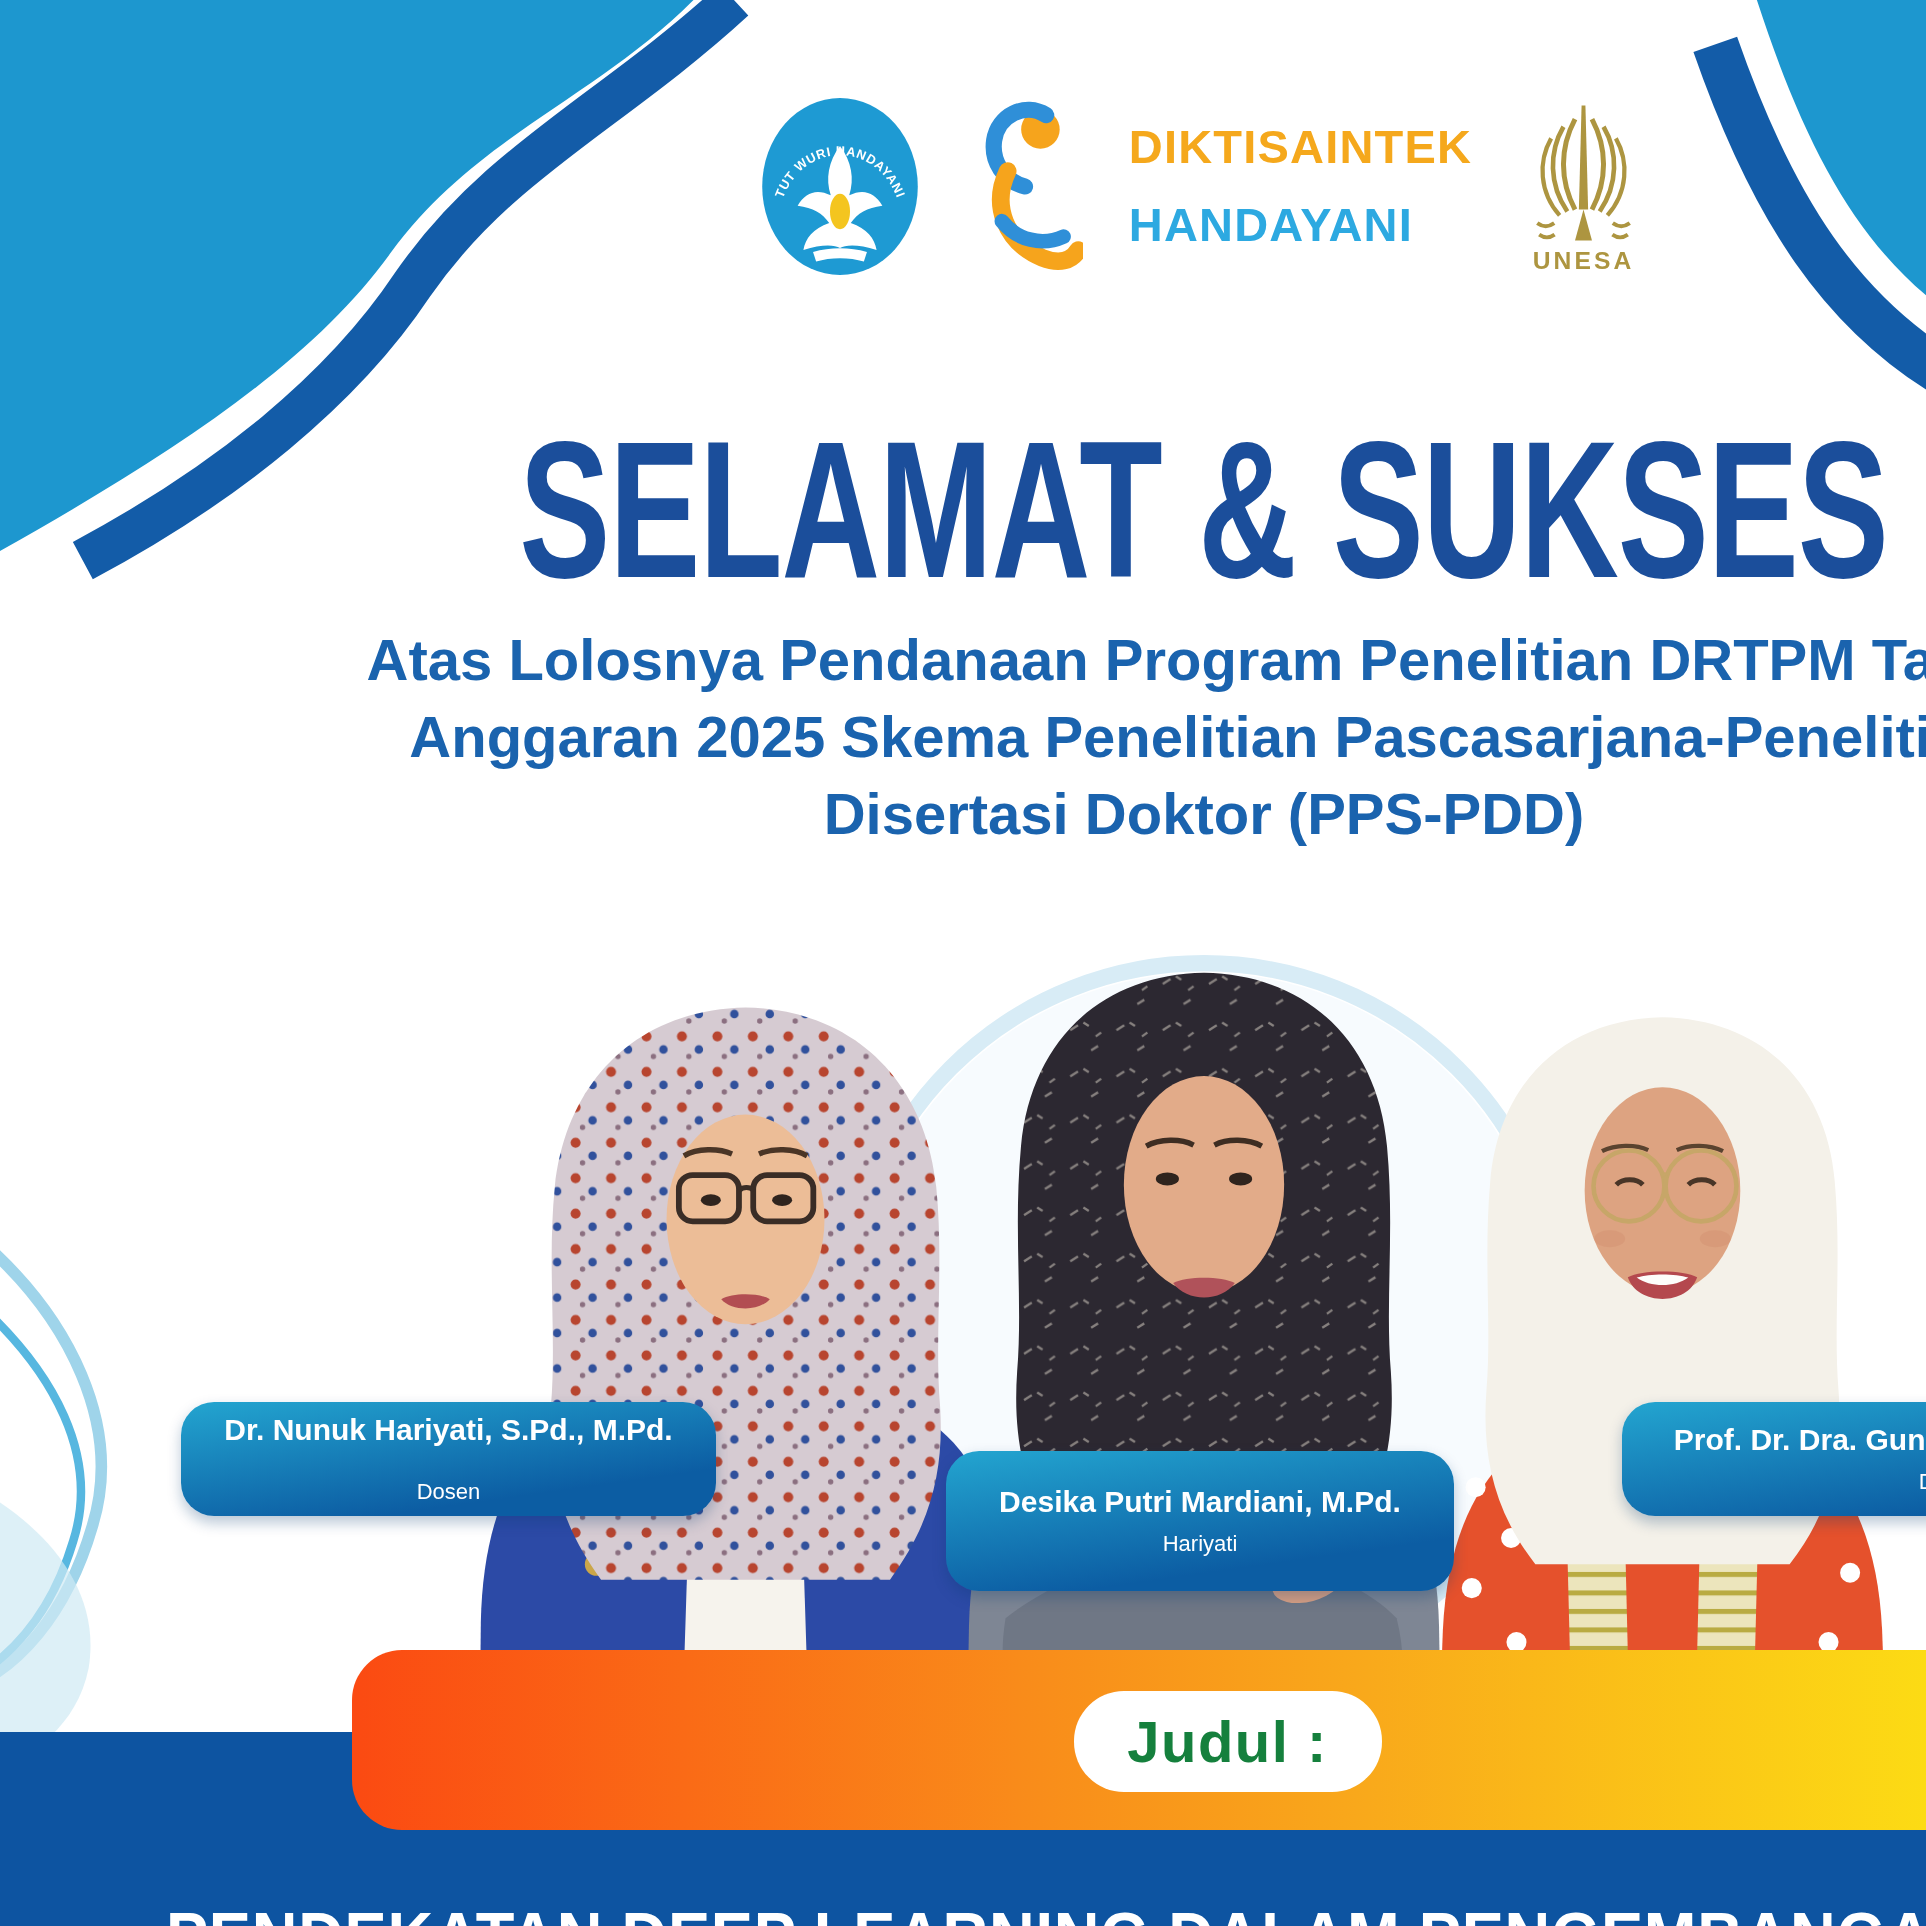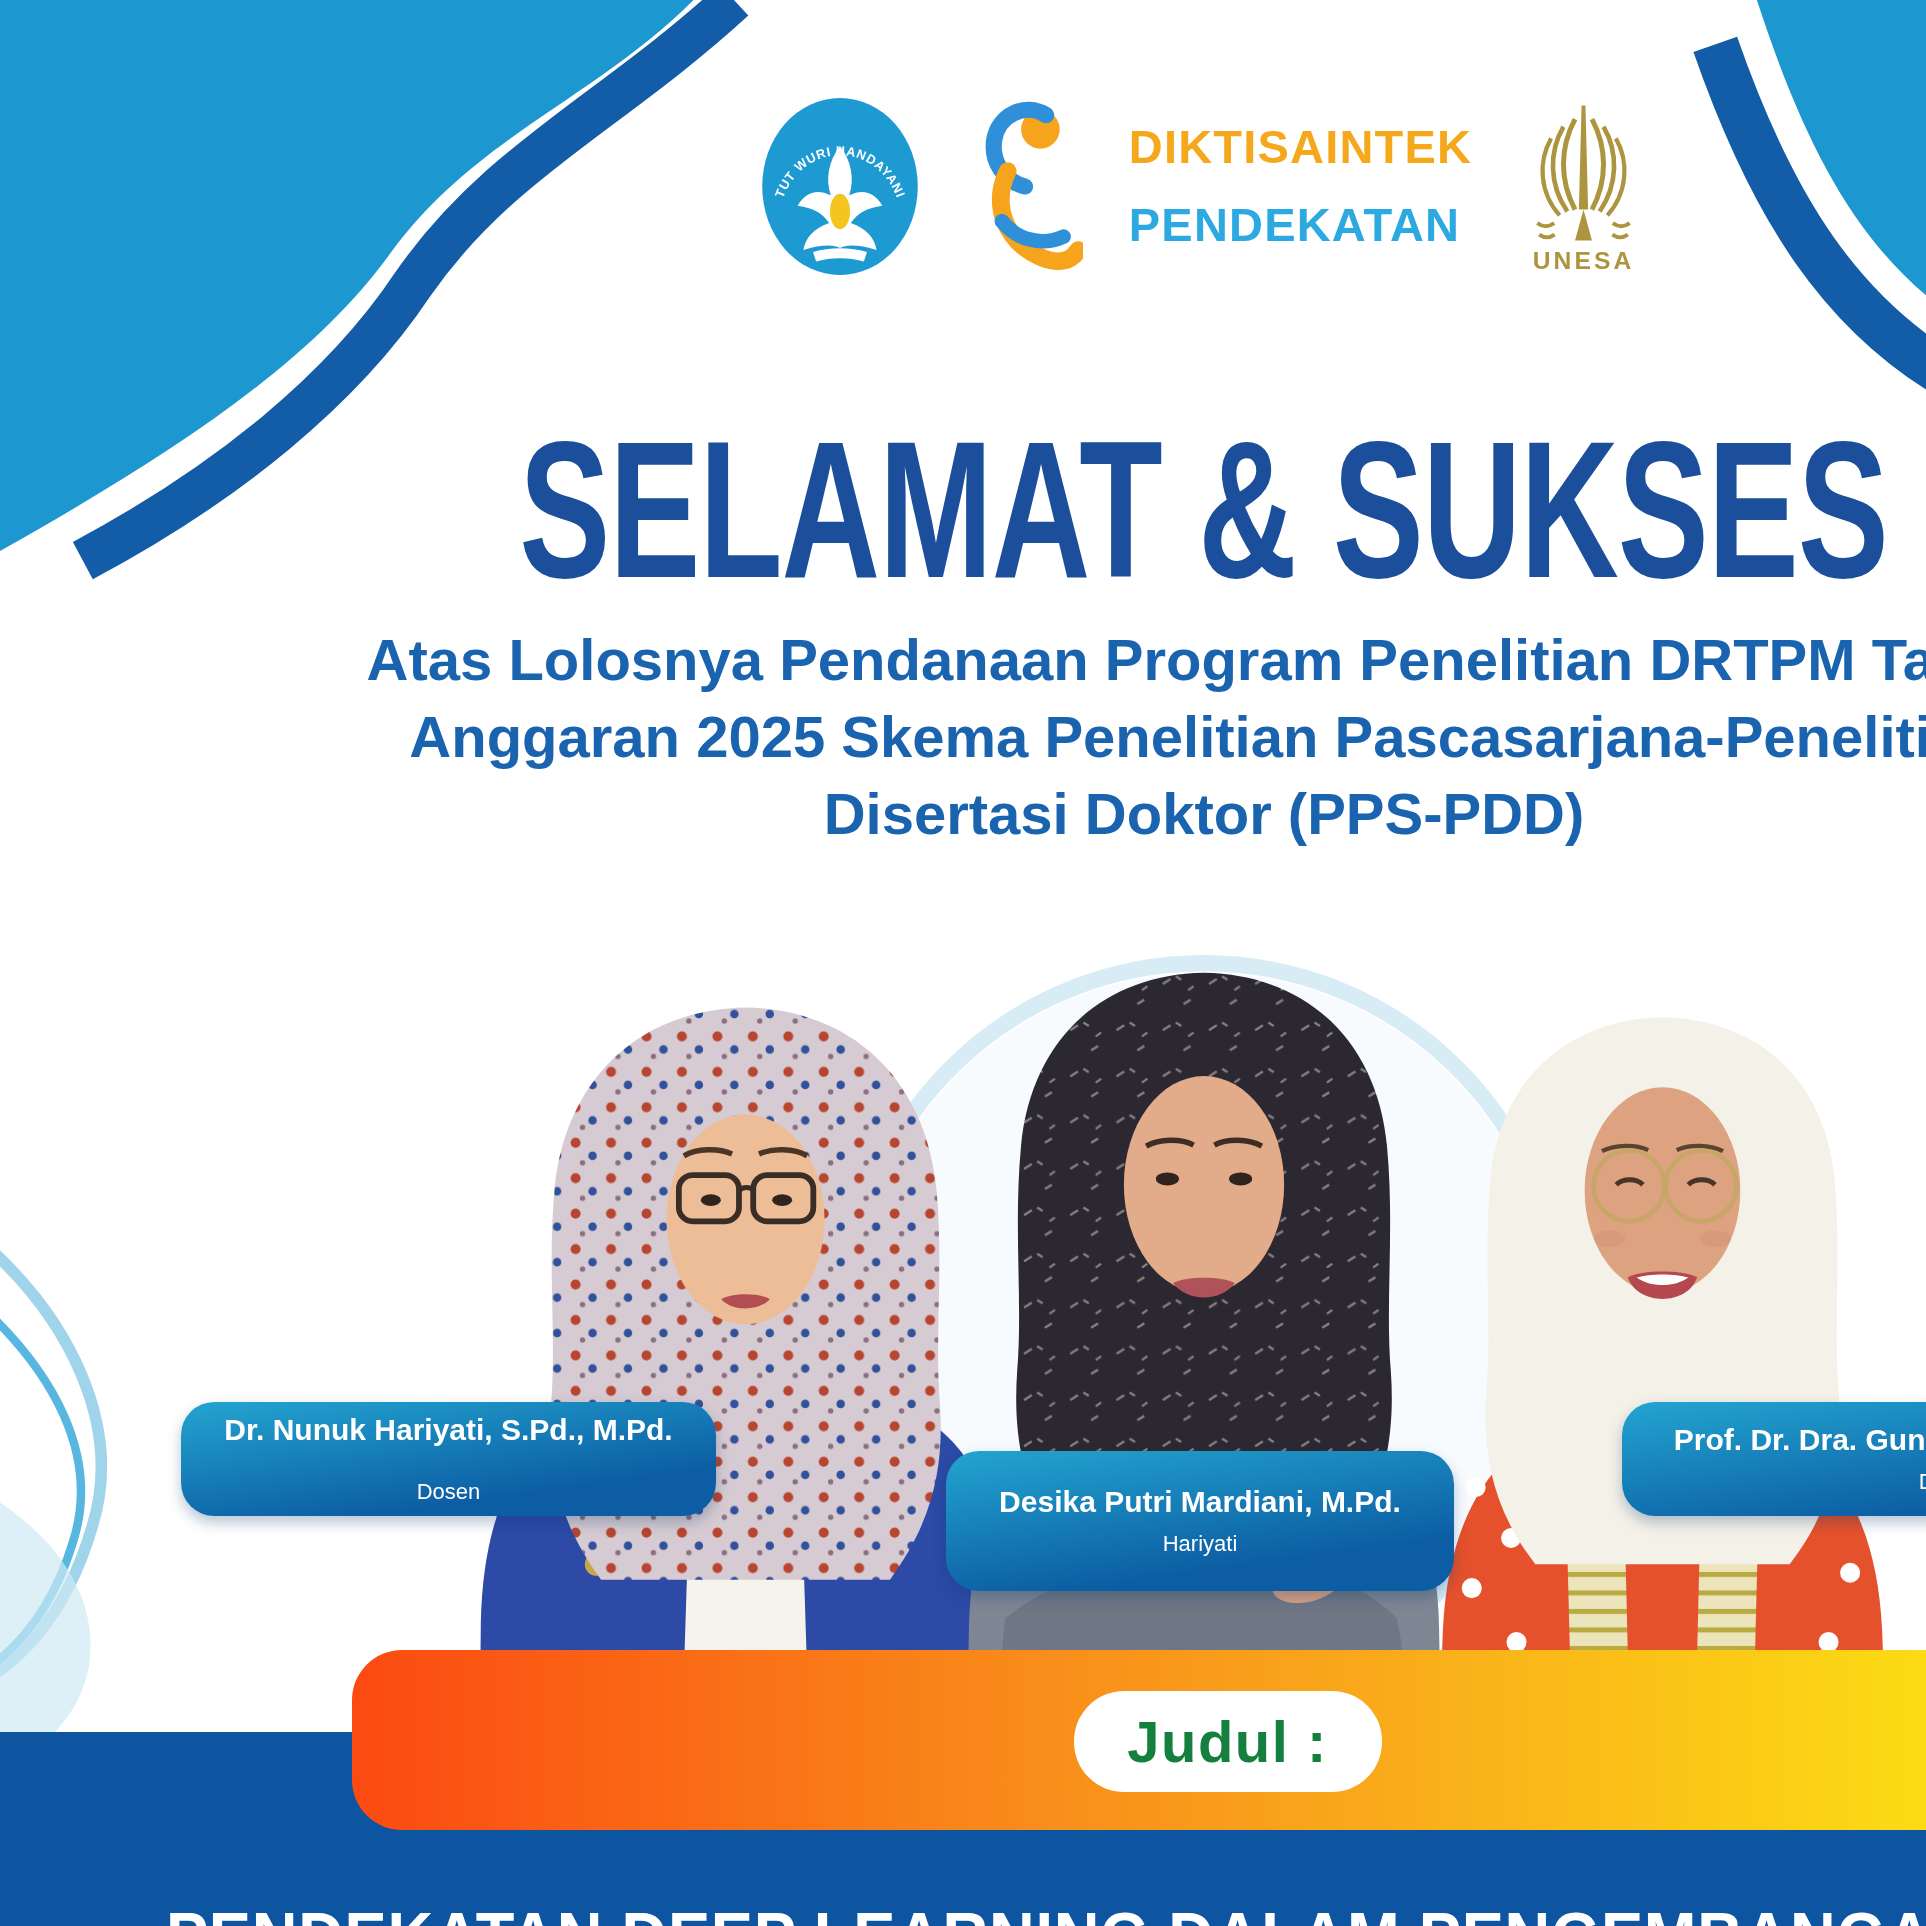--- a/index.html
+++ b/index.html
@@ -172,21 +172,21 @@
     </svg>
 
     <svg width="116" height="185" viewBox="0 0 300 480">
       <circle cx="190" cy="92" r="50" fill="#f6a41c"></circle>
       <path d="M205,55 C150,20 80,55 70,120 C62,175 95,225 150,240" fill="none" stroke="#2f8fd8" stroke-width="42" stroke-linecap="round"></path>
       <path d="M105,200 C62,290 100,385 195,425 C240,443 272,432 288,405" fill="none" stroke="#f6a41c" stroke-width="46" stroke-linecap="round"></path>
       <path d="M90,330 C130,380 195,395 250,370" fill="none" stroke="#2f8fd8" stroke-width="38" stroke-linecap="round"></path>
     </svg>
     <div class="dikti-text">
       <div class="l1">DIKTISAINTEK</div>
-      <div class="l2">PENDEKATAN</div>
+      <div class="l2">HANDAYANI</div>
     </div>
 
     <svg width="131" height="185" viewBox="0 0 340 480">
       <g stroke="#ad9540" fill="none">
         <polygon points="165,30 158,300 182,300 175,30" fill="#ad9540" stroke="none"></polygon>
         <path d="M148,300 C108,225 108,140 148,65" stroke-width="13"></path>
         <path d="M128,305 C80,235 80,150 118,85" stroke-width="12"></path>
         <path d="M108,315 C55,255 52,175 86,115" stroke-width="11"></path>
         <path d="M192,300 C232,225 232,140 192,65" stroke-width="13"></path>
         <path d="M212,305 C260,235 260,150 222,85" stroke-width="12"></path>

